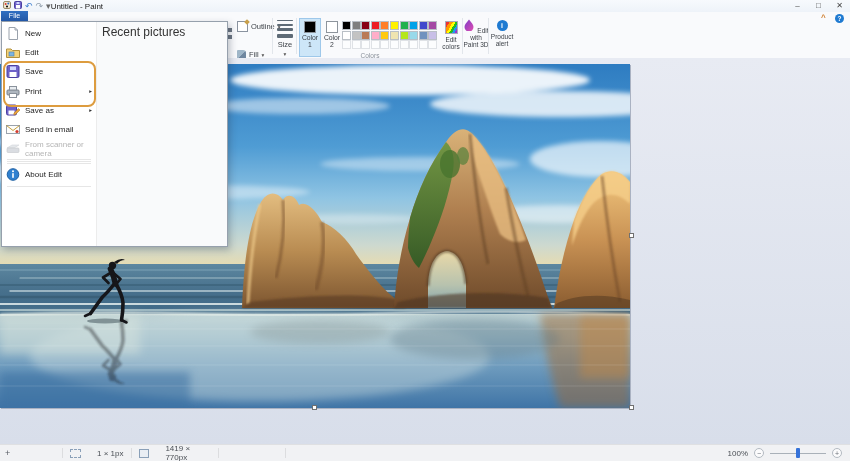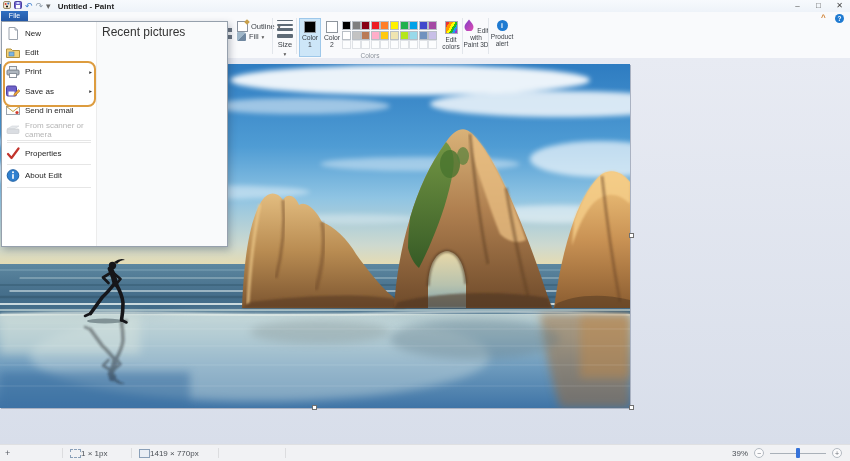--- a/index.html
+++ b/index.html
@@ -8,21 +8,21 @@
        -webkit-user-select:none;user-select:none;}
   .app{position:absolute;inset:0;}
 
   
   .titlebar{position:absolute;top:0;left:0;right:0;height:12px;
     background:linear-gradient(#f7fafd,#eef3f9);display:flex;align-items:center;
     font-size:8px;color:#333;}
   .qat{display:flex;align-items:center;gap:3px;padding-left:3px;}
   .qat .g{font-size:9px;line-height:9px;cursor:default;}
   .undo-g{color:#3f7fd0;} .redo-g{color:#93a0ad;} .caret-g{font-size:6px;color:#666;}
-  .win-title{margin-left:7px;color:#222;white-space:nowrap;font-weight:bold;}
+  .win-title{margin-left:0;color:#222;white-space:nowrap;}
   .win-controls{margin-left:auto;display:flex;height:12px;}
   .win-btn{width:21px;text-align:center;font-size:8px;line-height:12px;color:#444;}
 
   
   .ribbon{position:absolute;top:12px;left:0;right:0;height:46px;
     background:#f9fafc;border-bottom:1px solid #d4d9e1;font-size:7.5px;color:#3a3f45;}
   .rb-abs{position:absolute;}
   .vsep{position:absolute;top:6px;height:36px;width:1px;background:#e2e6eb;}
   .btn-row{display:flex;align-items:center;gap:3px;white-space:nowrap;}
   .mini-caret{font-size:5.5px;color:#555;}
@@ -73,21 +73,21 @@
   .msep{height:1px;background:#e6e6e6;margin:1px 5px;}
   .highlight-box{position:absolute;left:1px;top:39px;width:89px;height:42px;
     border:2px solid #dd9c3f;border-radius:8px;pointer-events:none;z-index:22;}
   .menu-right{flex:1;background:#f9fafb;}
   .recent-label{padding:3px 5px;font-size:12px;color:#333;}
 
   
   .statusbar{position:absolute;left:0;right:0;bottom:0;height:16px;background:#f1f2f4;
     border-top:1px solid #dfe0e2;display:flex;align-items:center;font-size:8px;color:#4a4f55;}
   .sb-div{width:1px;height:10px;background:#dcdddf;}
-  .sb-seg{display:flex;align-items:center;gap:0;padding:0 7px;}
+  .sb-seg{display:flex;align-items:center;gap:16px;padding:0 7px;}
   .crosshair{width:62px;padding-left:5px;font-size:9px;color:#5a5f66;box-sizing:border-box;}
   .sel-ic{width:9px;height:7px;border:1px dashed #8aa0b8;}
   .img-ic{width:9px;height:7px;border:1px solid #8aa0b8;background:#e9eef4;}
   .sb-right{margin-left:auto;display:flex;align-items:center;gap:6px;padding-right:8px;}
   .zoom-btn{width:10px;height:10px;border-radius:50%;border:1px solid #b3bac1;color:#6a7078;
     font-size:7px;line-height:9px;text-align:center;box-sizing:border-box;background:#fbfbfc;}
   .slider{position:relative;width:56px;height:12px;}
   .slider .track{position:absolute;top:5.5px;left:0;right:0;height:1px;background:#a9b1b9;}
   .slider .thumb{position:absolute;left:26px;top:1px;width:4px;height:10px;background:#3673d9;border-radius:1px;}
 </style>
@@ -129,21 +129,21 @@
     <div class="rb-abs sliver" style="left:228px;top:16px;">
         <i></i>
         <i></i>
       </div>
 
     <div class="rb-abs btn-row" style="left:237px;top:9px;">
       <span class="outline-ic"></span>
       <span>Outline</span>
       <span class="mini-caret">▾</span>
     </div>
-    <div class="rb-abs btn-row" style="left:237px;top:20px;align-items:center;">
+    <div class="rb-abs btn-row" style="left:237px;top:38px;align-items:center;">
       <span class="fill-ic"></span>
       <span>Fill</span>
       <span class="mini-caret">▾</span>
     </div>
 
     <div class="vsep" style="left:272px;"></div>
 
     <div class="rb-abs" style="left:274px;top:8px;">
       <div class="size-lines">
         <i style="height:1px"></i>
@@ -393,20 +393,30 @@
       <div class="menu-item">
         <span class="mi-icon">
           <svg viewBox="0 0 14 13">
               <path d="M0.5,3 H5 L6.5,4.5 H13.5 V11.5 H0.5 Z" fill="#f3d27a" stroke="#b2913e"></path>
               <rect x="3" y="6" width="5" height="4" fill="#7db4e0" stroke="#4a7fae" stroke-width="0.6"></rect>
             </svg>
         </span>
         <span class="mi-label">Edit</span>
       </div>
 
+      <div class="menu-item">
+        <span class="mi-icon">
+          <svg viewBox="0 0 14 13">
+              <rect x="1" y="0.5" width="12" height="12" rx="1.5" fill="#6f62c8" stroke="#4a3fa0"></rect>
+              <rect x="3.5" y="7" width="7" height="5" fill="#fff"></rect>
+              <rect x="4" y="1.5" width="6" height="3.5" fill="#cfd6ff"></rect>
+            </svg>
+        </span>
+        <span class="mi-label">Save</span>
+      </div>
 
       <div class="menu-item">
         <span class="mi-icon">
           <svg viewBox="0 0 14 13">
               <rect x="1" y="5" width="12" height="5" rx="1" fill="#aeb6bf" stroke="#7a828c"></rect>
               <rect x="3.5" y="1.5" width="7" height="3.5" fill="#e8ecf0" stroke="#8a929c"></rect>
               <rect x="3.5" y="8.5" width="7" height="4" fill="#fff" stroke="#8a929c"></rect>
             </svg>
         </span>
         <span class="mi-label">Print</span>
@@ -444,28 +454,20 @@
             </svg>
         </span>
         <span class="mi-label">From scanner or camera</span>
       </div>
 
       <div class="msep"></div>
 
 
       <div class="msep"></div>
 
-      <div class="menu-item">
-        <span class="mi-icon">
-          <svg viewBox="0 0 14 13">
-              <path d="M2,7 L5.5,11 L12.5,1.5" fill="none" stroke="#c2342c" stroke-width="2.2" stroke-linecap="round" stroke-linejoin="round"></path>
-            </svg>
-        </span>
-        <span class="mi-label">Properties</span>
-      </div>
 
       <div class="msep"></div>
 
       <div class="menu-item">
         <span class="mi-icon">
           <svg viewBox="0 0 14 13">
               <circle cx="7" cy="6.5" r="5.8" fill="#2f80d0" stroke="#1c5ea2"></circle>
               <rect x="6.2" y="5" width="1.6" height="5" rx="0.8" fill="#fff"></rect>
               <circle cx="7" cy="3.3" r="1" fill="#fff"></circle>
             </svg>
@@ -491,21 +493,21 @@
     </div>
     <div class="sb-div"></div>
     <div class="sb-seg" style="width:86px;box-sizing:border-box;">
       <span class="img-ic"></span>
       <span>1419 × 770px</span>
     </div>
     <div class="sb-div"></div>
     <div style="width:66px;"></div>
     <div class="sb-div"></div>
     <div class="sb-right">
-      <span>39%</span>
+      <span>100%</span>
       <span class="zoom-btn">−</span>
       <span class="slider">
         <span class="track"></span>
         <span class="thumb"></span>
       </span>
       <span class="zoom-btn">+</span>
     </div>
   </div>
 
 </div>

